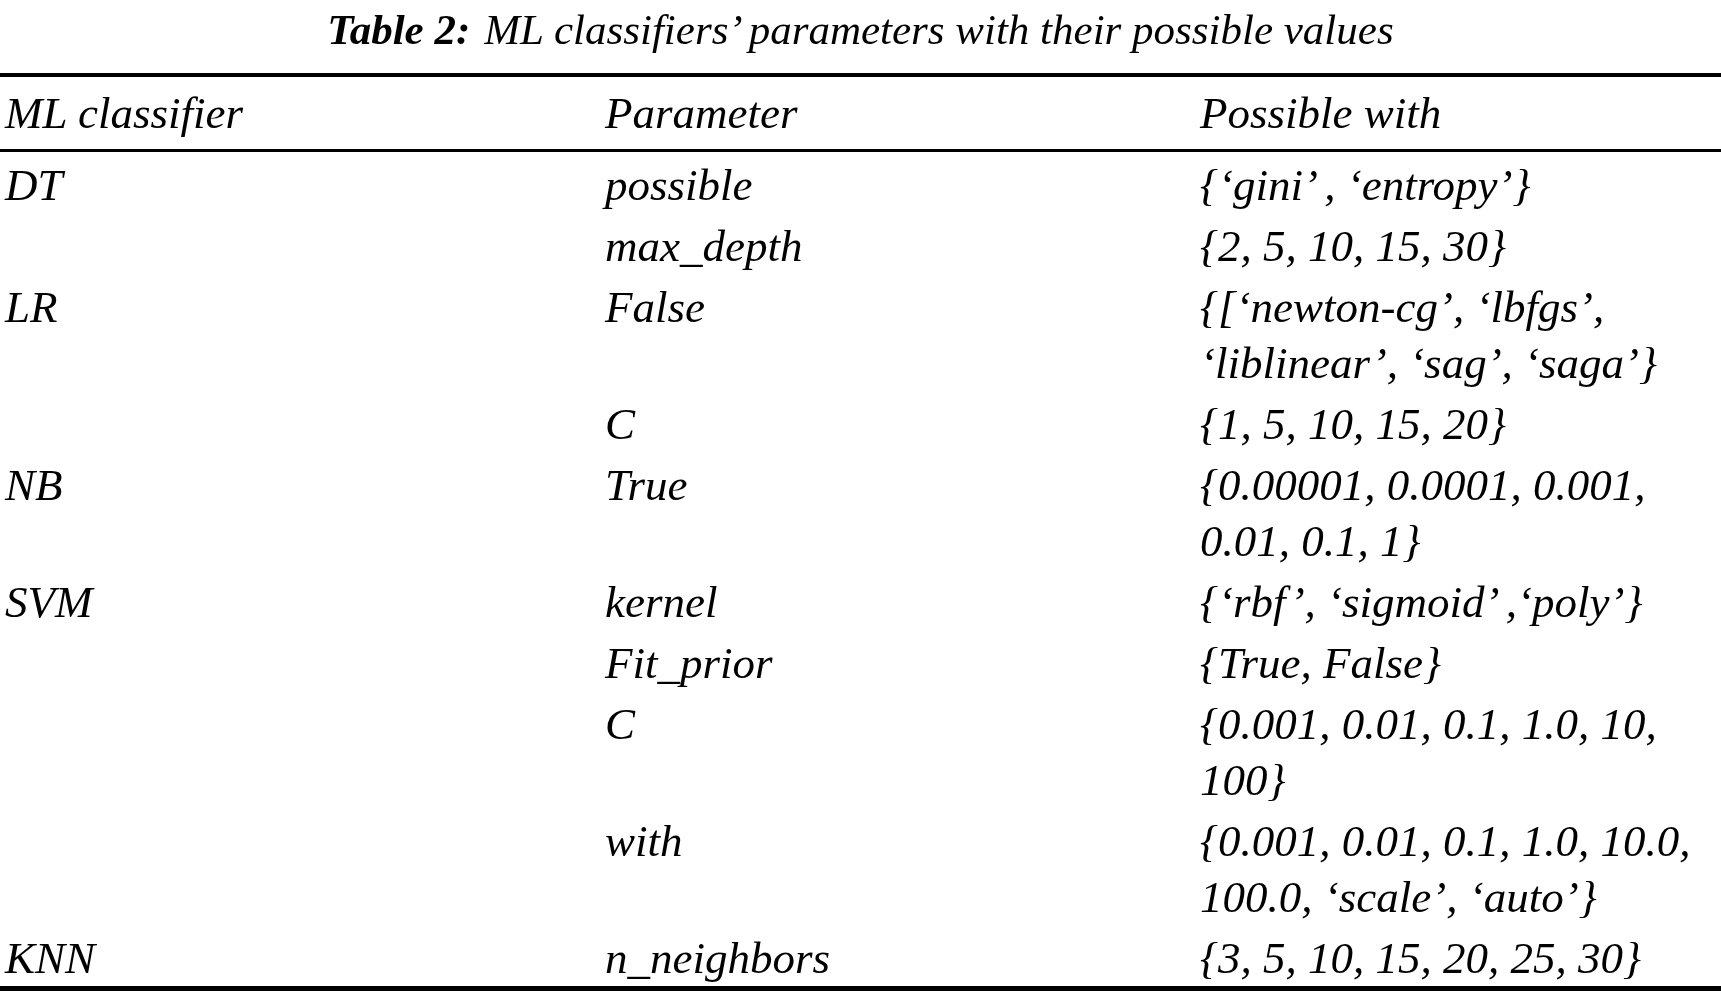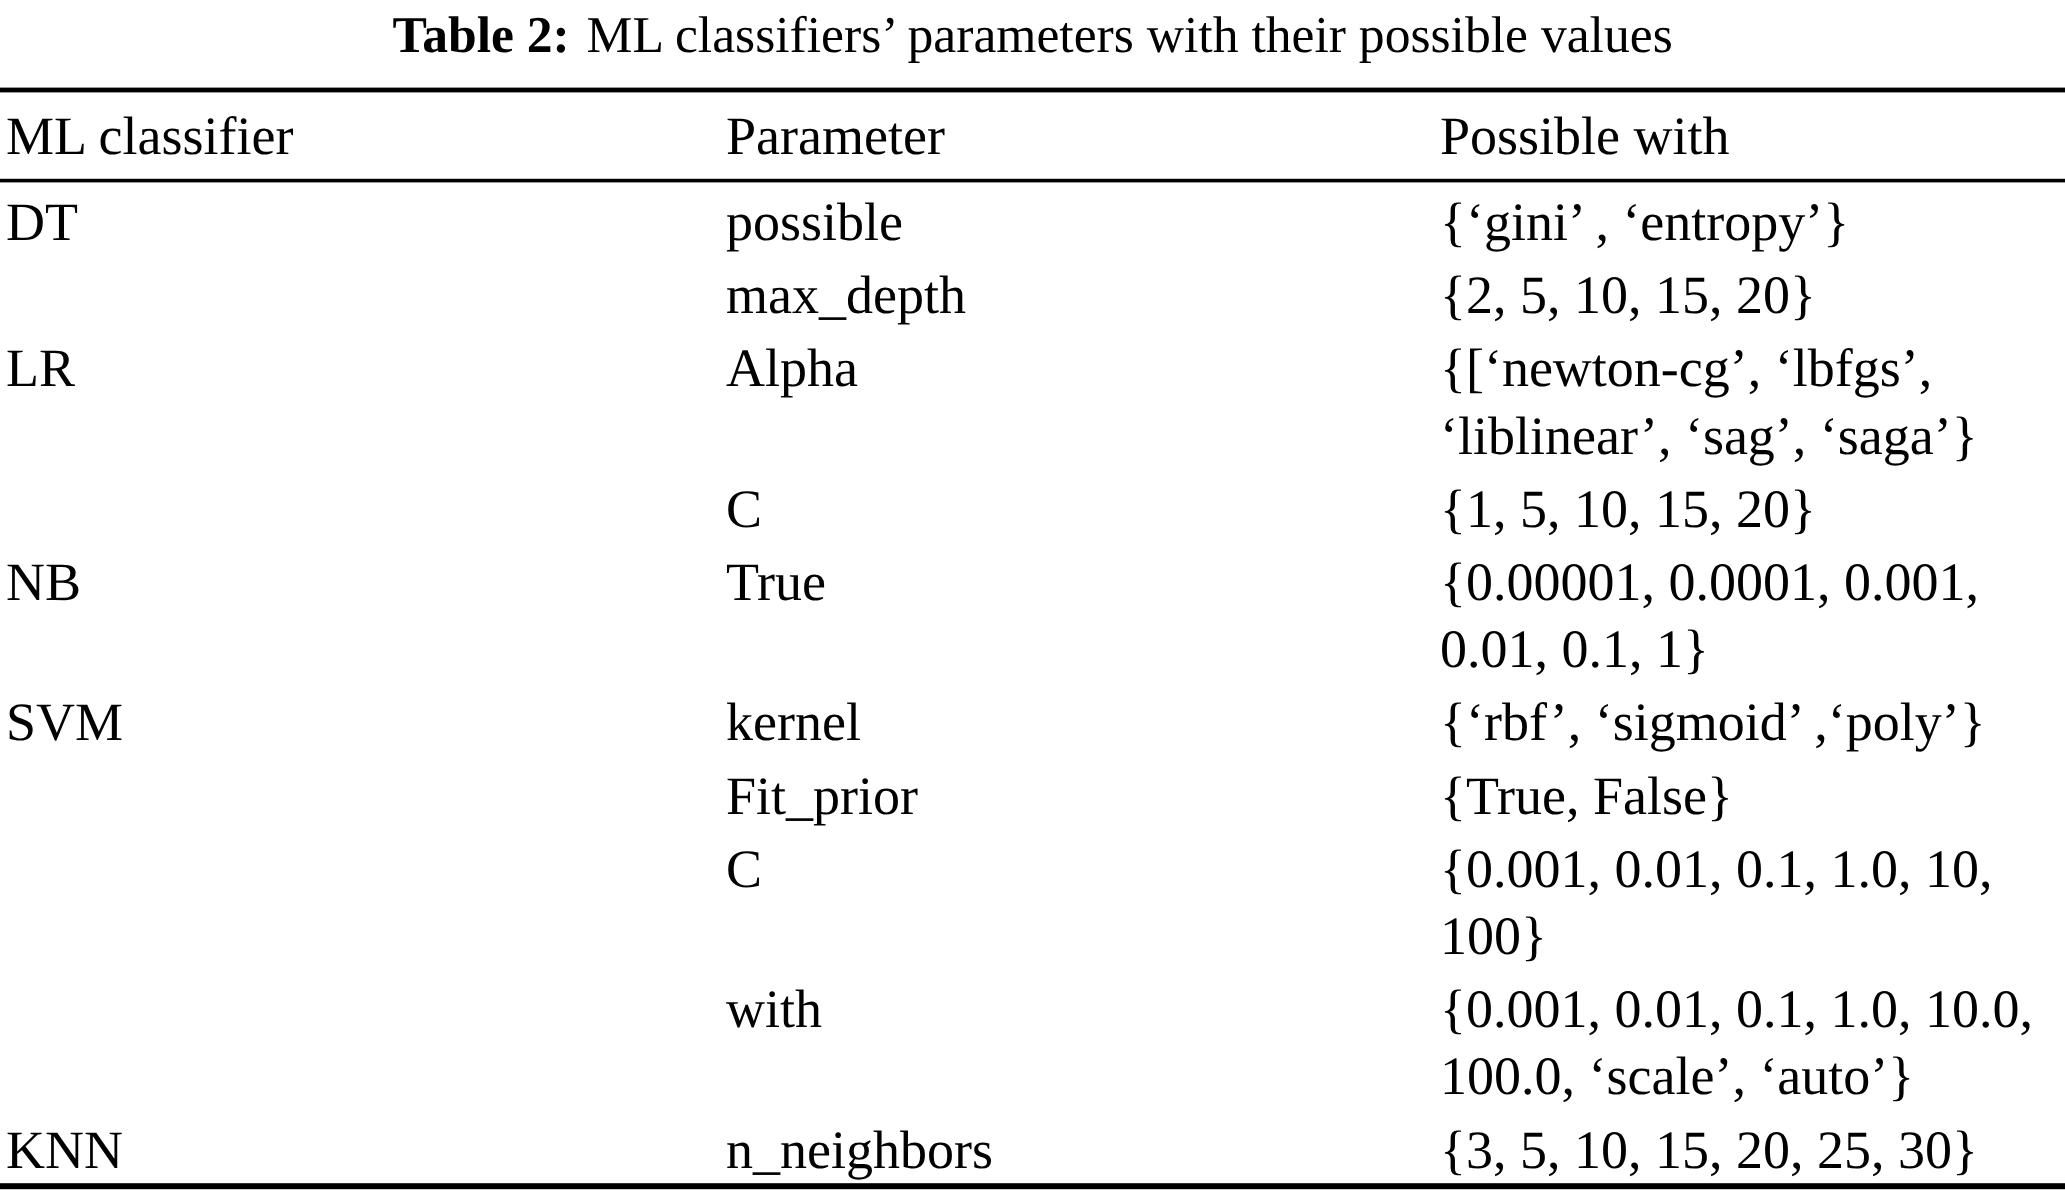--- a/index.html
+++ b/index.html
@@ -9,20 +9,21 @@
     width: 1721px;
     height: 996px;
     overflow: hidden;
     font-family: "Liberation Serif", serif;
     color: #000000;
   }
   .page {
     width: 1721px;
     height: 728px;
     position: relative;
+    font-style: italic;
   }
   .caption {
     margin: 0;
     padding-top: 5px;
     height: 68px;
     text-align: center;
     font-size: 43px;
     line-height: 50px;
     white-space: nowrap;
   }
@@ -84,25 +85,25 @@
     </thead>
     <tbody>
       <tr>
         <td class="first">DT</td>
         <td>possible</td>
         <td class="value">{‘gini’ , ‘entropy’}</td>
       </tr>
       <tr>
         <td class="first"></td>
         <td>max_depth</td>
-        <td class="value">{2, 5, 10, 15, 20}</td>
+        <td class="value">{2, 5, 10, 15, 30}</td>
       </tr>
       <tr>
         <td class="first">LR</td>
-        <td>Alpha</td>
+        <td>False</td>
         <td class="value">{[‘newton-cg’, ‘lbfgs’,
 ‘liblinear’, ‘sag’, ‘saga’}</td>
       </tr>
       <tr>
         <td class="first"></td>
         <td>C</td>
         <td class="value">{1, 5, 10, 15, 20}</td>
       </tr>
       <tr>
         <td class="first">NB</td>

